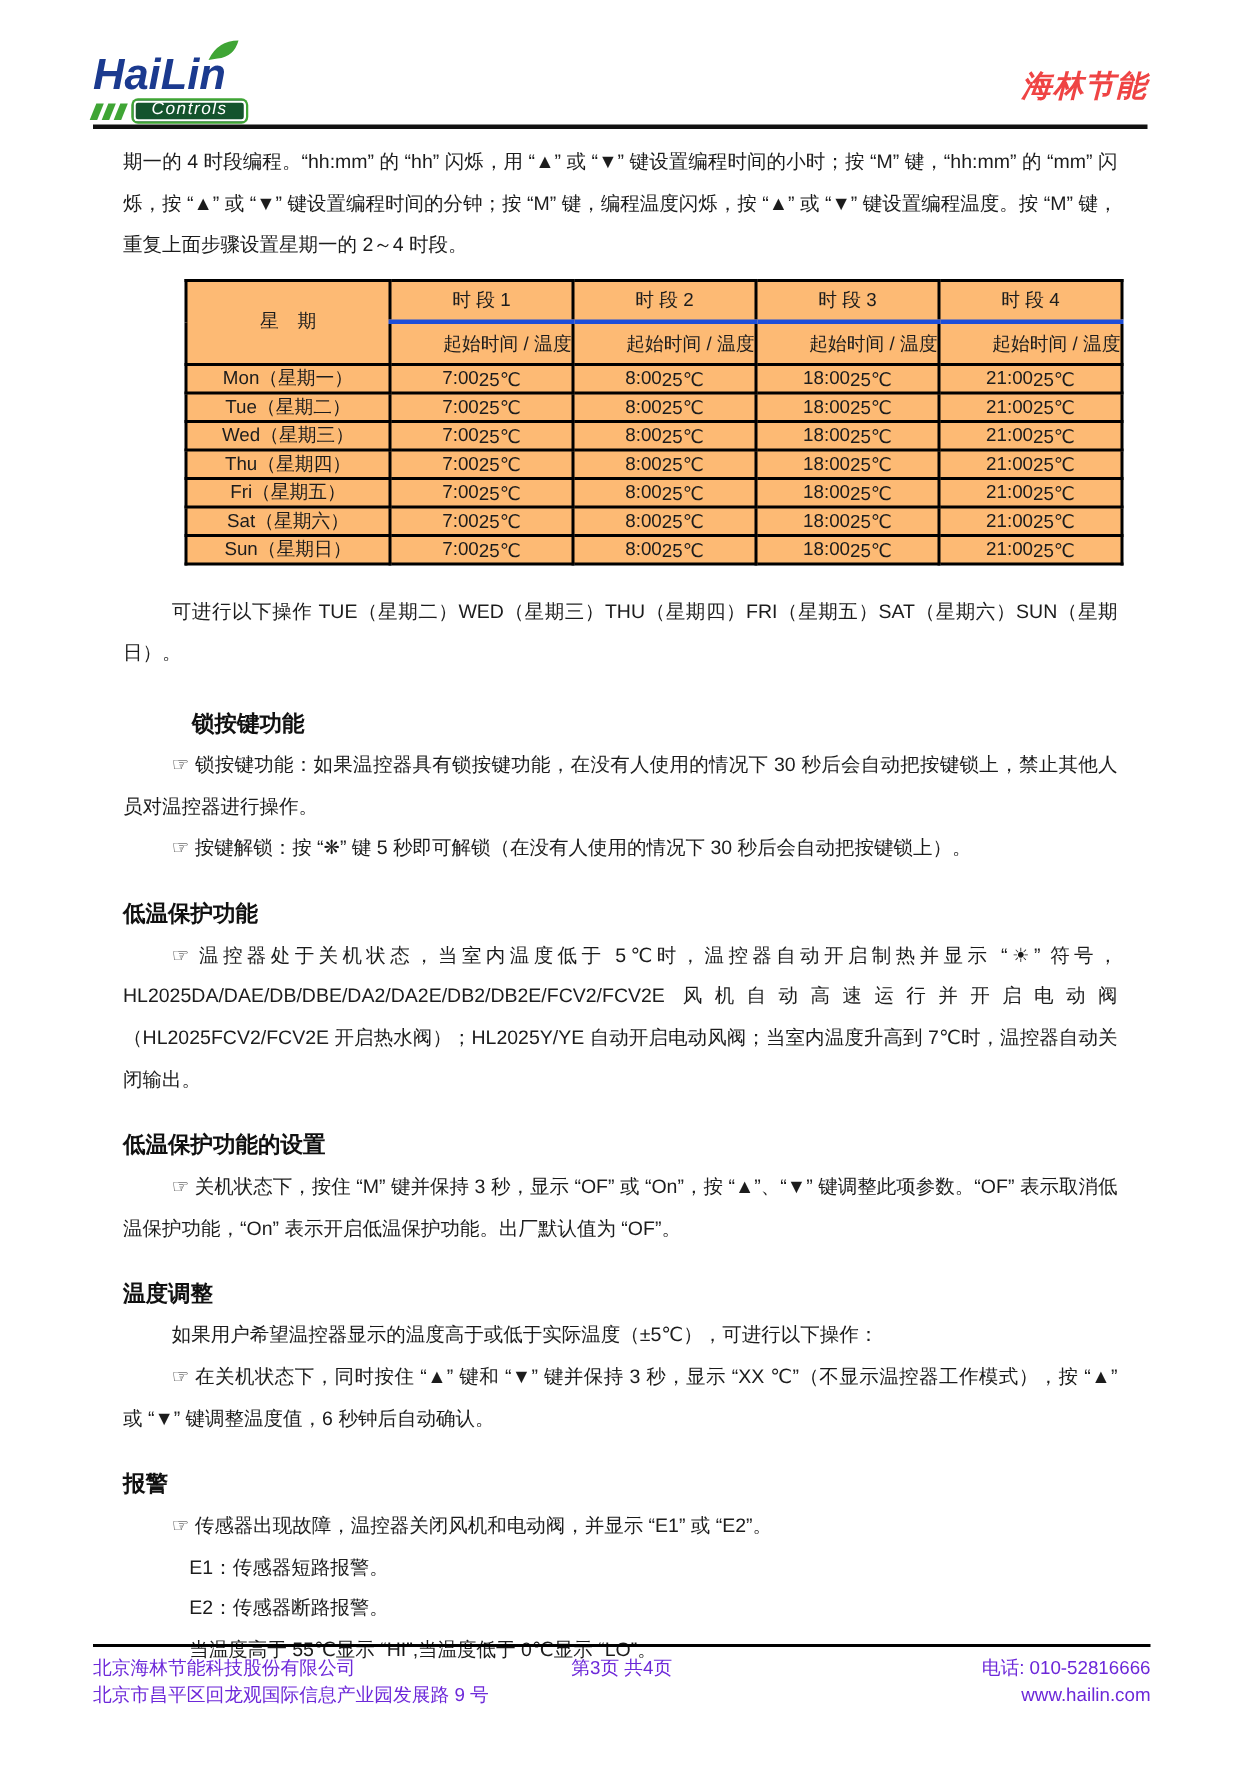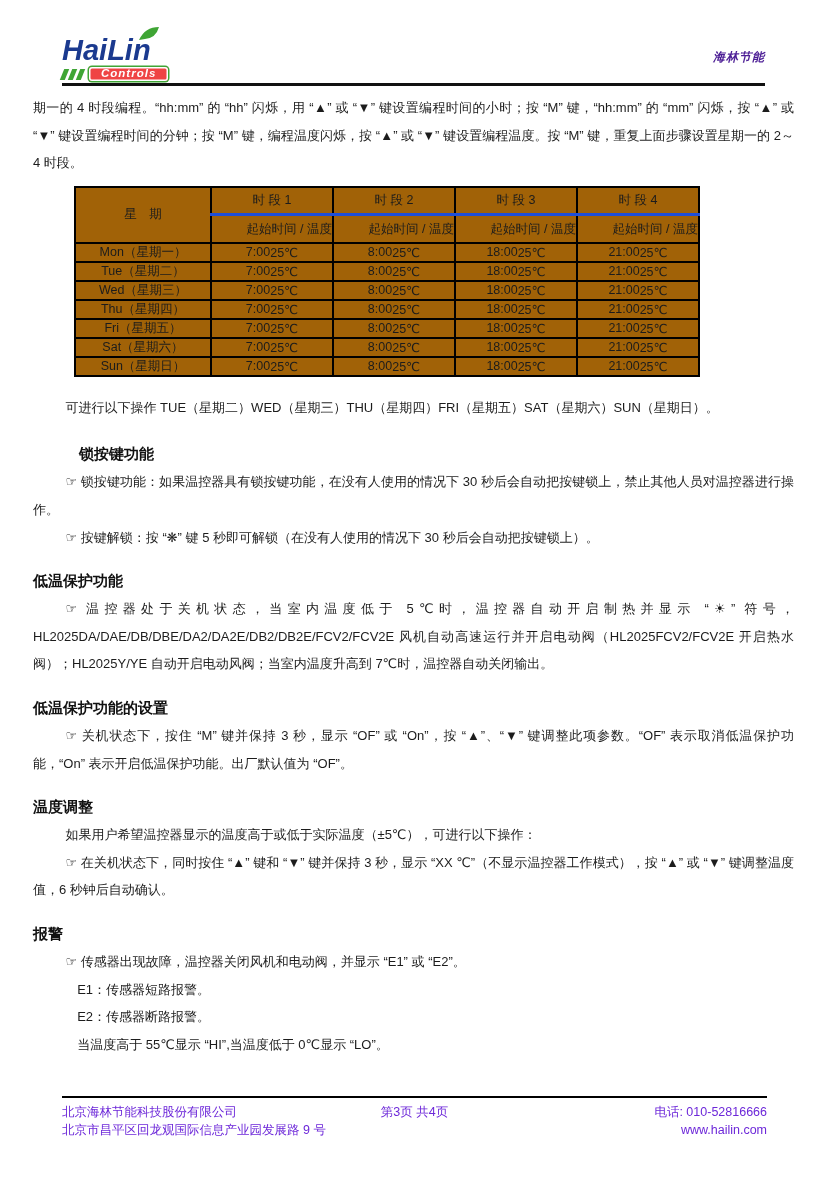--- a/index.html
+++ b/index.html
@@ -5,21 +5,21 @@
   * { margin:0; padding:0; box-sizing:border-box; }
   html,body { background:#ffffff; }
   .page {
     position:relative;
     width:827px; height:1182px;
     background:#ffffff;
     font-family:"Liberation Sans","DejaVu Sans",sans-serif;
     color:#1c1c1c;
     overflow:hidden;
   }
-  .content { padding:0 33px; }
+  .content { padding:0 82px; }
 
   
   .header {
     margin:0 62px;
     padding-top:34px;
     border-bottom:3px solid #111;
     display:flex;
     justify-content:space-between;
     align-items:center;
     height:86px;
@@ -32,32 +32,32 @@
   }
   .leaf { position:absolute; top:-10px; left:76px; width:22px; height:15px; }
   .logo-sub { display:flex; align-items:center; margin-top:2px; }
   .slash {
     display:inline-block; width:5px; height:11px;
     background:#3fa535; transform:skewX(-22deg);
     margin-right:3px;
   }
   .controls-box {
     display:inline-block;
-    background:#ef4444; color:#fff;
-    font-size:11.5px; font-weight:bold; font-style:italic;
+    background:#14532d; color:#fff;
+    font-size:11.5px; font-weight:normal; font-style:italic;
     padding:1px 12px 2px 12px;
     border-radius:3px;
     box-shadow: inset 0 0 0 1.5px #ffffff, 0 0 0 1.5px #3fa535;
     margin-left:3px;
     letter-spacing:1px;
   }
   .brand-right {
     font-family:"Liberation Serif","DejaVu Serif",serif;
-    font-size:12px; font-weight:bold; font-style:italic;
-    color:#4c1d95; padding-bottom:3px; letter-spacing:1px;
+    font-size:20px; font-weight:bold; font-style:italic;
+    color:#ef4444; padding-bottom:3px; letter-spacing:1px;
   }
 
   
   .para {
     font-size:13px; line-height:27.6px;
     text-align:justify; color:#1c1c1c;
   }
   .intro { margin-top:8px; }
   .indent { text-indent:2.5em; }
   .indent-lg { padding-left:3.4em; }
@@ -71,21 +71,21 @@
     table-layout:fixed;
     width:624px;
     margin:9px 0 0 41px;
     font-size:12.5px;
     color:#1c1c1c;
   }
   .schedule th, .schedule td {
     border:2px solid #000;
     text-align:center;
     font-weight:normal;
-    background:#a16207;
+    background:#fdba74;
   }
   .schedule col.day-col { width:136px; }
   .schedule col.p-col  { width:122px; }
   .schedule tr.hdr1 th { height:28px; }
   .schedule tr.hdr2 th { height:28px; }
   .schedule tr.hdr1 th.period { border-bottom:1px solid #000; }
   .schedule tr.hdr2 th.sub    { border-top:3px solid #1d4ed8;text-align:right; }
   .schedule td { height:19px; }
   .cell-pt {
     display:flex; justify-content:center;

